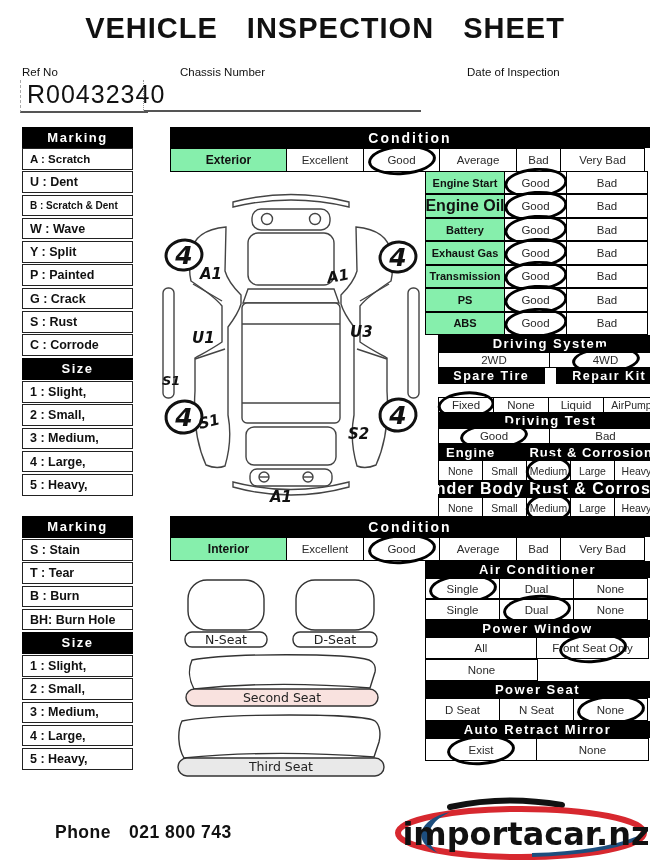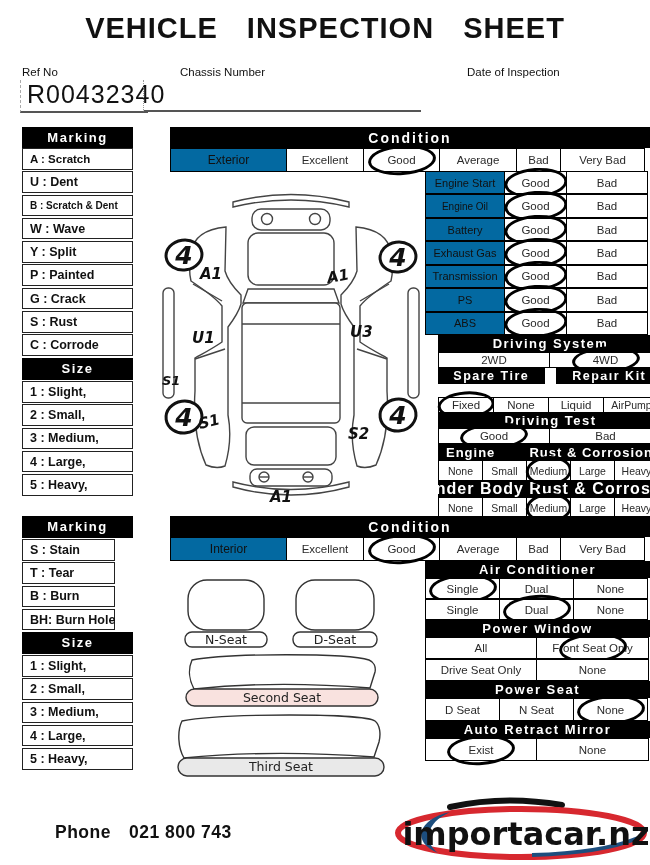--- a/index.html
+++ b/index.html
@@ -7,21 +7,21 @@
   body{width:650px;height:865px;font-family:"Liberation Sans",sans-serif;color:#111;position:relative}
   .sheet{position:relative;width:650px;height:865px;background:#fff;overflow:hidden}
   .abs{position:absolute}
   .title{position:absolute;left:0;right:0;top:12px;text-align:center;font-size:29px;font-weight:bold;letter-spacing:1px;word-spacing:20px}
   .flabel{position:absolute;font-size:11.5px;color:#111}
   .fval{position:absolute;font-size:25px;letter-spacing:1px;border-bottom:2.5px solid #555;padding:0 4px 2px 6px;white-space:nowrap}
   .hbar{background:#000;color:#fff;font-weight:bold;display:flex;align-items:center;justify-content:center;font-size:13px;letter-spacing:1.5px;white-space:nowrap}
   .row{display:flex}
   .cell{position:relative;display:flex;align-items:center;justify-content:center;border:1px solid #000;background:#fff;font-size:11.5px;color:#2a2a2a;white-space:nowrap;overflow:visible}
   .cell+.cell{margin-left:-1px}
-  .green{background:#0369a1;font-weight:normal;font-size:12px;color:#111}
+  .green{background:#86efac;font-weight:bold;font-size:12px;color:#111}
   .legend{display:flex;flex-direction:column;gap:1.8px}
   .legend-row{display:flex;align-items:center;border:1.5px solid #222;background:#fff;font-weight:bold;font-size:12.5px;padding-left:7px;height:21.5px;white-space:nowrap}
   .vstack{display:flex;flex-direction:column}
   .checks{display:flex;flex-direction:column}
   .checks .row{flex:1}
   .circled::after{content:"";position:absolute;left:50%;top:50%;width:min(62px,94%);height:min(24px,150%);border:3px solid #000;border-radius:50%;transform:translate(-50%,-50%) rotate(-4deg);pointer-events:none}
   .small{font-size:10.5px}
   .phone{position:absolute;left:55px;top:822px;font-size:17.5px;font-weight:600;letter-spacing:.5px;display:flex;gap:18px}
   svg text{font-family:"DejaVu Sans",sans-serif}
 </style>
@@ -69,21 +69,21 @@
     <div class="cell" style="width:85px">Very Bad</div>
   </div>
 
   <div class="abs checks" style="left:425px;top:171px;width:225px;height:164px">
     <div class="row">
       <div class="cell green" style="width:80px;font-size:11px">Engine Start</div>
       <div class="cell circled" style="width:63px">Good</div>
       <div class="cell" style="width:82px">Bad</div>
     </div>
     <div class="row">
-      <div class="cell green" style="width:80px;font-size:10px">Engine Oil</div>
+      <div class="cell green" style="width:80px;font-size:16px">Engine Oil</div>
       <div class="cell circled" style="width:63px">Good</div>
       <div class="cell" style="width:82px">Bad</div>
     </div>
     <div class="row">
       <div class="cell green" style="width:80px;font-size:11px">Battery</div>
       <div class="cell circled" style="width:63px">Good</div>
       <div class="cell" style="width:82px">Bad</div>
     </div>
     <div class="row">
       <div class="cell green" style="width:80px;font-size:11px">Exhaust Gas</div>
@@ -201,21 +201,21 @@
       <text x="32" y="166">U1</text>
       <text x="190" y="160">U3</text>
       <text x="2" y="208" font-size="13">S1</text>
       <text x="40" y="252" transform="rotate(-14 40 252)">S1</text>
       <text x="188" y="262">S2</text>
       <text x="110" y="325">A1</text>
     </g>
   </svg>
 
   <div class="abs hbar" style="left:22px;top:516px;width:111px;height:21.5px">Marking</div>
-  <div class="abs legend" style="left:22px;top:539px;width:93px">
+  <div class="abs legend" style="left:22px;top:539px;width:111px">
     <div class="legend-row">S : Stain</div>
     <div class="legend-row">T : Tear</div>
     <div class="legend-row">B : Burn</div>
     <div class="legend-row">BH: Burn Hole</div>
   </div>
   <div class="abs hbar" style="left:22px;top:632px;width:111px;height:21.5px">Size</div>
   <div class="abs legend" style="left:22px;top:655px;width:111px">
     <div class="legend-row">1 : Slight,</div>
     <div class="legend-row">2 : Small,</div>
     <div class="legend-row">3 : Medium,</div>
@@ -244,21 +244,20 @@
       <div class="cell" style="width:75px">Single</div>
       <div class="cell circled" style="width:75px">Dual</div>
       <div class="cell" style="width:75px">None</div>
     </div>
     <div class="hbar" style="height:17px">Power Window</div>
     <div class="row" style="height:22px">
       <div class="cell" style="width:112px">All</div>
       <div class="cell circled" style="width:113px">Front Seat Only</div>
     </div>
     <div class="row" style="height:22px">
-      <div class="cell" style="width:112px">Drive Seat Only</div>
       <div class="cell" style="width:113px">None</div>
     </div>
     <div class="hbar" style="height:17px">Power Seat</div>
     <div class="row" style="height:23px">
       <div class="cell" style="width:75px">D Seat</div>
       <div class="cell" style="width:75px">N Seat</div>
       <div class="cell circled" style="width:75px">None</div>
     </div>
     <div class="hbar" style="height:17px">Auto Retract Mirror</div>
     <div class="row" style="height:23px">

